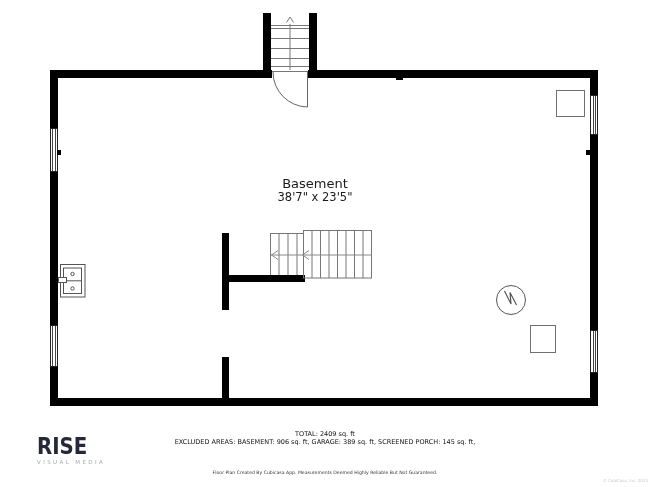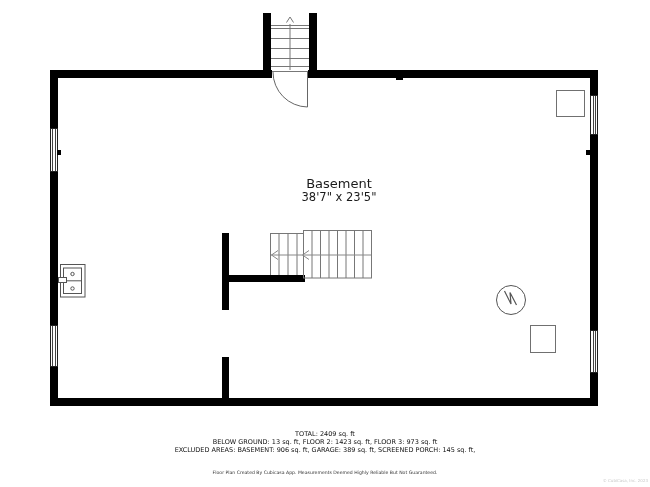--- a/index.html
+++ b/index.html
@@ -4,21 +4,21 @@
 <style>
   html,body{margin:0;padding:0;background:#ffffff;}
   body{font-family:"DejaVu Sans", sans-serif;}
   .canvas{position:relative;width:650px;height:487px;background:#fff;overflow:hidden;}
   .wall{position:absolute;background:#000;}
   .window{position:absolute;background:
      repeating-linear-gradient(to right, transparent 0 1.5px, #444 1.5px 2.5px, transparent 2.5px 4px, #444 4px 5px, transparent 5px 6px);
      background-color:#fff;border:1px solid #222;box-sizing:border-box;}
   .tick{position:absolute;background:#000;}
   svg.overlay{position:absolute;left:0;top:0;pointer-events:none;}
-  .room-label{position:absolute;left:244px;top:176px;width:190px;text-align:center;color:#1a1a1a;}
+  .room-label{position:absolute;left:220px;top:176px;width:190px;text-align:center;color:#1a1a1a;}
   .room-name{font-size:13px;line-height:15px;}
   .room-dims{font-size:11.5px;line-height:13px;}
   .summary{position:absolute;left:0;top:430px;width:650px;text-align:center;color:#111;font-size:6.5px;line-height:8px;}
   .disclaimer{position:absolute;left:0;top:470px;width:650px;text-align:center;color:#333;font-size:4.6px;line-height:6px;}
   .logo{position:absolute;left:37px;top:434px;}
   .logo-name{font-size:23px;font-weight:bold;color:#242838;letter-spacing:0px;transform:scaleX(0.86);transform-origin:left;line-height:24px;}
   .logo-tag{font-size:5.5px;letter-spacing:2.4px;color:#a8a8a8;margin-top:1px;}
   .corner-note{position:absolute;right:2px;top:478px;font-size:4px;color:#c9c9c9;}
 </style>
 </head>
@@ -107,20 +107,23 @@
     <rect x="530.5" y="325.5" width="25" height="27" stroke="#707070" fill="#fff"></rect>
   </svg>
 
   <div class="room-label">
     <div class="room-name">Basement</div>
     <div class="room-dims">38'7" x 23'5"</div>
   </div>
 
   <div class="summary">
     <div>TOTAL: 2409 sq. ft</div>
-    <div>BELOW GROUND: 13 sq. ft, FLOOR 2: 1423 sq. ft, FLOOR 3: 973 sq. ft</div>
     <div>EXCLUDED AREAS: BASEMENT: 906 sq. ft, GARAGE: 389 sq. ft, SCREENED PORCH: 145 sq. ft,</div>
   </div>
   <div class="disclaimer">Floor Plan Created By Cubicasa App. Measurements Deemed Highly Reliable But Not Guaranteed.</div>
 
+  <div class="logo">
+    <div class="logo-name">RISE</div>
+    <div class="logo-tag">VISUAL MEDIA</div>
+  </div>
   <div class="corner-note">© CubiCasa, Inc. 2023</div>
 
 </div>
 
 </body></html>

